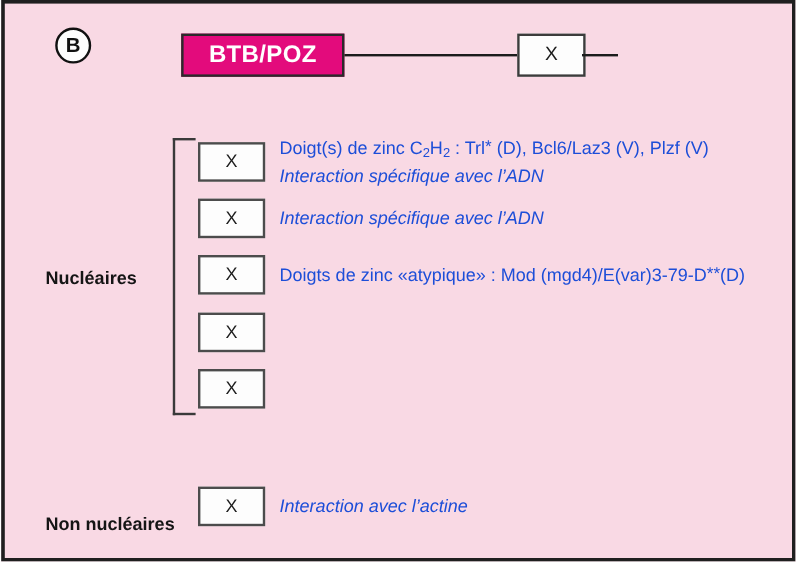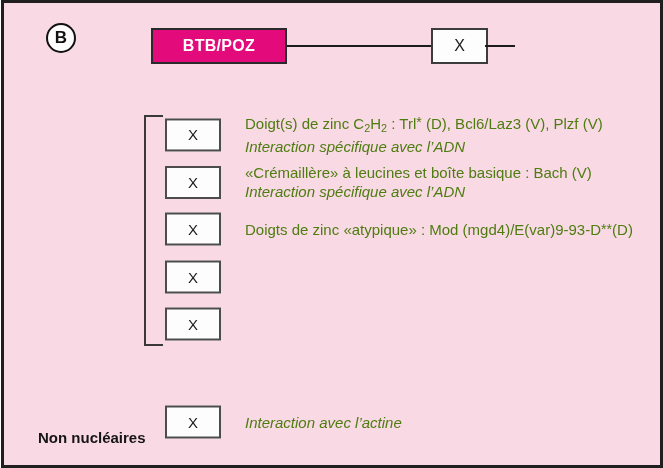--- a/index.html
+++ b/index.html
@@ -1,28 +1,28 @@
 <!DOCTYPE html>
 <html><head>
 <meta charset="utf-8">
 <style>
   html,body{margin:0;padding:0;background:#ffffff;}
   .stage{position:relative;width:663px;height:468px;font-family:"Liberation Sans","DejaVu Sans",sans-serif;color:#1b1b1b;}
   .figure{position:absolute;left:1px;top:0px;width:656px;height:462px;background:#f9d9e4;border:3px solid #1f1f1f;}
   .panel-badge{position:absolute;left:42px;top:20px;width:26px;height:26px;border-radius:50%;background:#fdfdfd;border:2px solid #111;display:flex;align-items:center;justify-content:center;font-weight:bold;font-size:17px;color:#111;}
-  .btb-box{position:absolute;left:147px;top:25px;width:132px;height:32px;background:#e30b7c;border:2px solid #2a2a2a;display:flex;align-items:center;justify-content:center;color:#ffffff;font-weight:bold;font-size:16px;letter-spacing:.3px;}
+  .btb-box{position:absolute;left:147px;top:25px;width:132px;height:32px;background:#e30b7c;border:2px solid #2a2a2a;display:flex;align-items:center;justify-content:center;color:#ffffff;font-weight:bold;font-size:20px;letter-spacing:.3px;}
   .conn{position:absolute;top:42px;height:2px;background:#1c1c1c;}
   .conn.c1{left:283px;width:144px;}
   .conn.c2{left:481px;width:30px;}
   .x-top{position:absolute;left:427px;top:25px;width:53px;height:32px;background:#fdfdfd;border:2px solid #3c3c3c;display:flex;align-items:center;justify-content:center;font-size:16px;color:#1b1b1b;}
   .group-label{position:absolute;left:34px;font-weight:bold;font-size:15px;color:#151515;}
   .bracket{position:absolute;left:140px;top:112px;width:17px;height:227px;border-left:2px solid #3a3a3a;border-top:2px solid #3a3a3a;border-bottom:2px solid #3a3a3a;}
   .row{position:absolute;left:161px;display:flex;align-items:center;transform:translateY(-50%);width:494px;}
   .xbox{flex:0 0 auto;width:52px;height:29px;background:#fdfdfd;border:2px solid #4c4c4c;display:flex;align-items:center;justify-content:center;font-size:15px;color:#1b1b1b;}
-  .rowtext{margin-left:24px;font-size:15px;line-height:19px;color:#4d7c0f;white-space:nowrap;}
+  .rowtext{margin-left:12px;font-size:15px;line-height:19px;color:#1d4ed8;white-space:nowrap;}
   .tline.l2{font-style:italic;}
   .i{font-style:italic;}
   .sub{font-size:0.72em;vertical-align:-0.22em;}
   .sup{font-size:0.95em;vertical-align:0.12em;}
 </style>
 </head>
 <body>
 
 <div class="stage">
   <div class="figure">
@@ -31,40 +31,40 @@
       <span>B</span>
     </div>
 
     <div>
       <div class="btb-box">BTB/POZ</div>
       <div class="conn c1"></div>
       <div class="x-top">X</div>
       <div class="conn c2"></div>
     </div>
 
+    <div class="group-label" style="top:221px;">Nucléaires</div>
     <div class="bracket"></div>
     <div>
         <div class="row" style="top: 132px;">
           <div class="xbox">X</div>
           <div class="rowtext">
             <div class="tline"><span>Doigt(s) de zinc C</span><span class="sub">2</span><span>H</span><span class="sub">2</span><span> : Trl</span><span class="sup">*</span><span> (D), Bcl6/Laz3 (V), Plzf (V)</span></div>
             <div class="tline l2"><span>Interaction spécifique avec l’ADN</span></div>
           </div>
         </div>
         <div class="row" style="top: 179px;">
           <div class="xbox">X</div>
           <div class="rowtext">
-            <div class="tline"><span>«Crémaillère» à leucines et boîte basique : Bach (V)</span></div>
             <div class="tline l2"><span>Interaction spécifique avec l’ADN</span></div>
           </div>
         </div>
         <div class="row" style="top: 226px;">
           <div class="xbox">X</div>
           <div class="rowtext">
-            <div class="tline"><span>Doigts de zinc «atypique» : Mod (mgd4)/E(var)9-93-D</span><span class="sup">**</span><span>(D)</span></div>
+            <div class="tline"><span>Doigts de zinc «atypique» : Mod (mgd4)/E(var)3-79-D</span><span class="sup">**</span><span>(D)</span></div>
           </div>
         </div>
         <div class="row" style="top: 274px;">
           <div class="xbox">X</div>
           <div class="rowtext">
           </div>
         </div>
         <div class="row" style="top: 321px;">
           <div class="xbox">X</div>
         </div>

